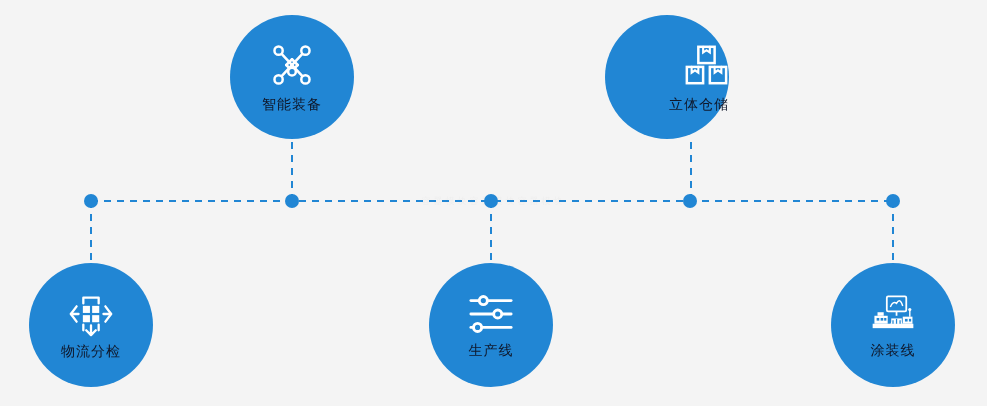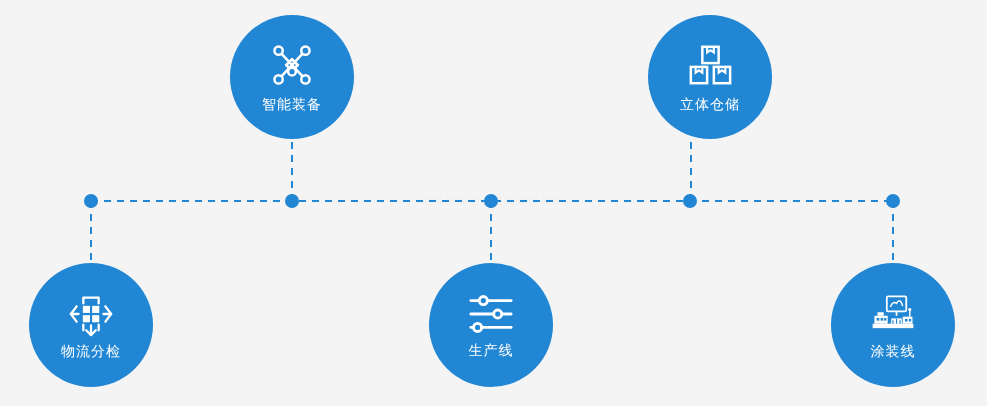--- a/index.html
+++ b/index.html
@@ -36,21 +36,21 @@
     display:flex;flex-direction:column;
     align-items:center;justify-content:center;
     box-sizing:border-box;
   }
   .node .ico{
     width:46px;height:46px;
     display:block;
     margin-bottom:6px;
   }
   .node .cap{
-    color:#ffffff;
+    color:#0f172a;
     font-size:14px;
     letter-spacing:1px;
     white-space:nowrap;
     line-height:16px;
   }
   
   .node.up .ico{margin-bottom:8px;}
 </style>
 </head>
 <body>
@@ -96,21 +96,21 @@
         <circle cx="10" cy="9" r="4.3"></circle>
         <circle cx="38" cy="9" r="4.3"></circle>
         <circle cx="10" cy="39" r="4.3"></circle>
         <circle cx="38" cy="39" r="4.3"></circle>
         <circle cx="24" cy="31" r="4.0"></circle>
       </g>
     </svg>
     <div class="cap">智能装备</div>
   </div>
 
-  <div class="node up" style="left:648px;top:15px;">
+  <div class="node up" style="left:605px;top:15px;align-items:flex-end;">
     <svg class="ico" viewBox="0 0 48 48" xmlns="http://www.w3.org/2000/svg">
       <g stroke="#ffffff" stroke-width="2.6" fill="none">
         <rect x="16" y="5" width="17" height="17"></rect>
         <rect x="4" y="26" width="17" height="17"></rect>
         <rect x="28" y="26" width="17" height="17"></rect>
       </g>
       <g stroke="#ffffff" stroke-width="2.2" fill="none" stroke-linecap="round">
         <path d="M21 5 L21 11 L24.5 8.6 L28 11 L28 5"></path>
         <path d="M9 26 L9 32 L12.5 29.6 L16 32 L16 26"></path>
         <path d="M33 26 L33 32 L36.5 29.6 L40 32 L40 26"></path>
@@ -148,21 +148,21 @@
       </g>
       <g stroke="#ffffff" stroke-width="3" fill="#2186d4">
         <circle cx="16" cy="10" r="4.2"></circle>
         <circle cx="31" cy="24" r="4.2"></circle>
         <circle cx="10" cy="38" r="4.2"></circle>
       </g>
     </svg>
     <div class="cap">生产线</div>
   </div>
 
-  <div class="node" style="left:831px;top:263px;">
+  <div class="node" style="left:831px;top:263px;font-family:Liberation Serif, serif;">
     <svg class="ico" viewBox="0 0 52 44" xmlns="http://www.w3.org/2000/svg">
 
       <g stroke="#ffffff" stroke-width="2" fill="none">
         <rect x="19" y="2" width="22" height="17" rx="1.5"></rect>
       </g>
       <path d="M23 14 Q26 7 30 10 Q34 3 37 13" stroke="#ffffff" stroke-width="1.6" fill="none"></path>
       <line x1="30" y1="19" x2="30" y2="24" stroke="#ffffff" stroke-width="2"></line>
 
       <rect x="3" y="33" width="46" height="5" fill="#ffffff"></rect>
 

